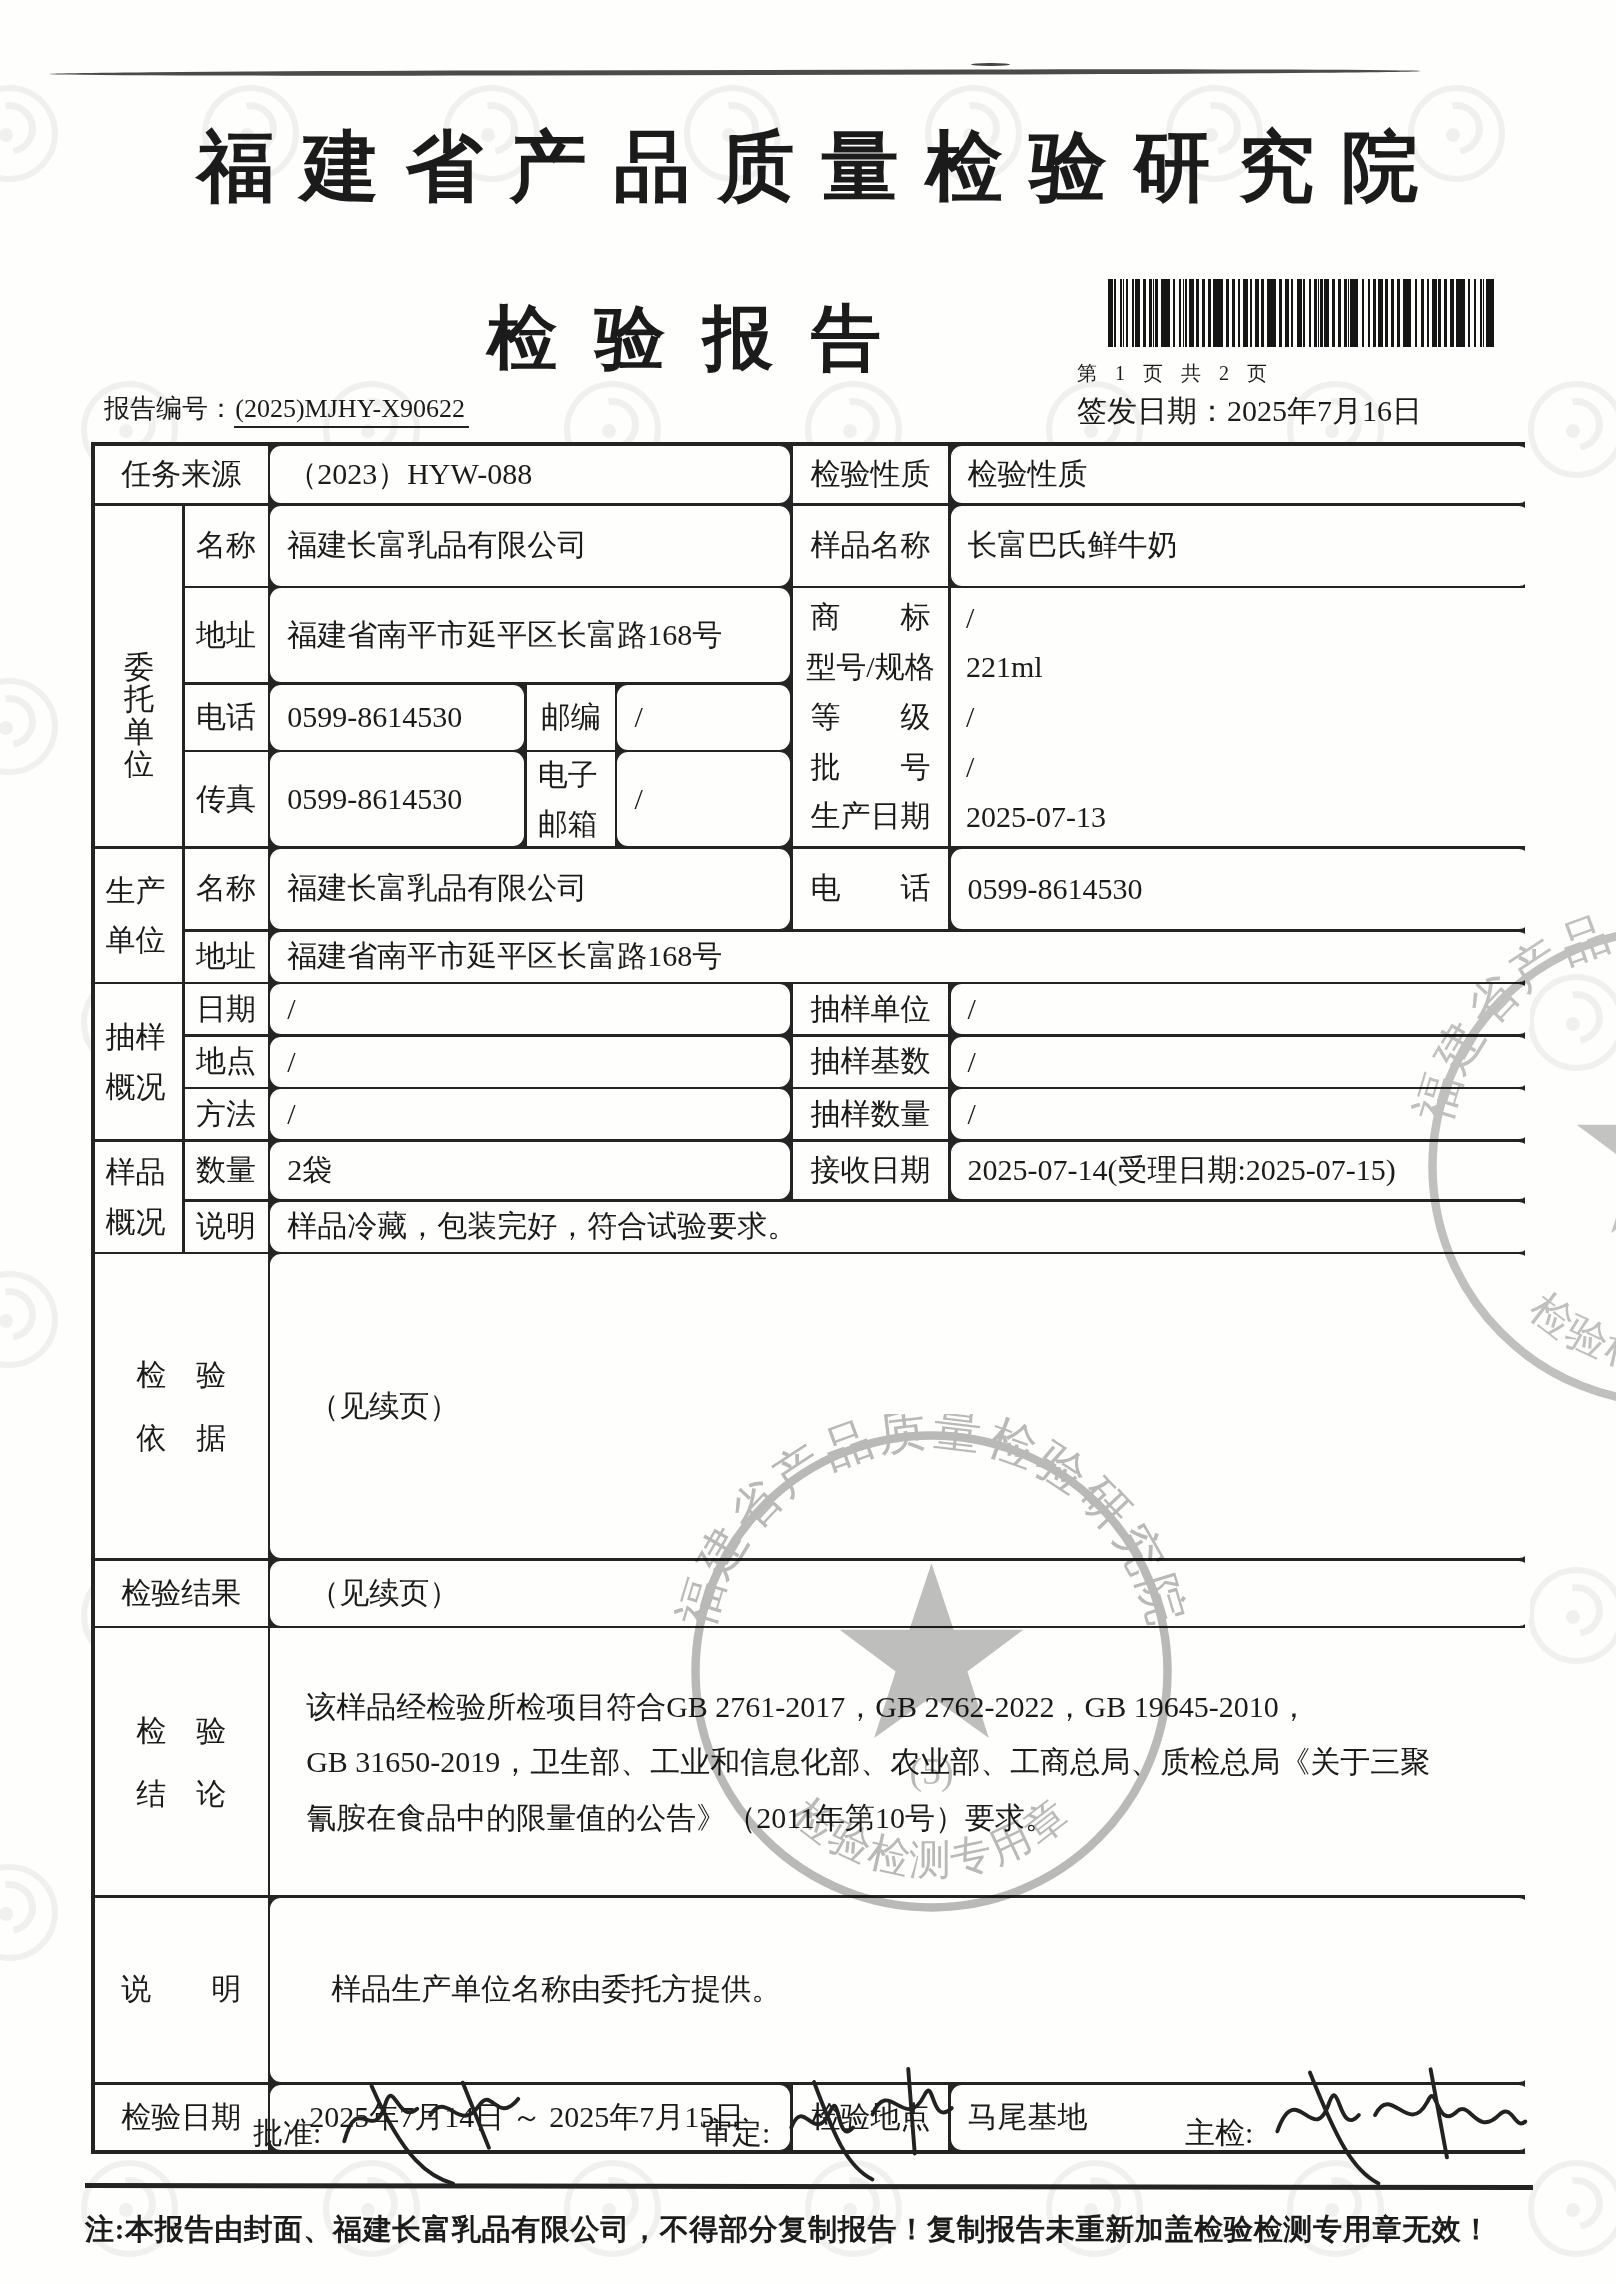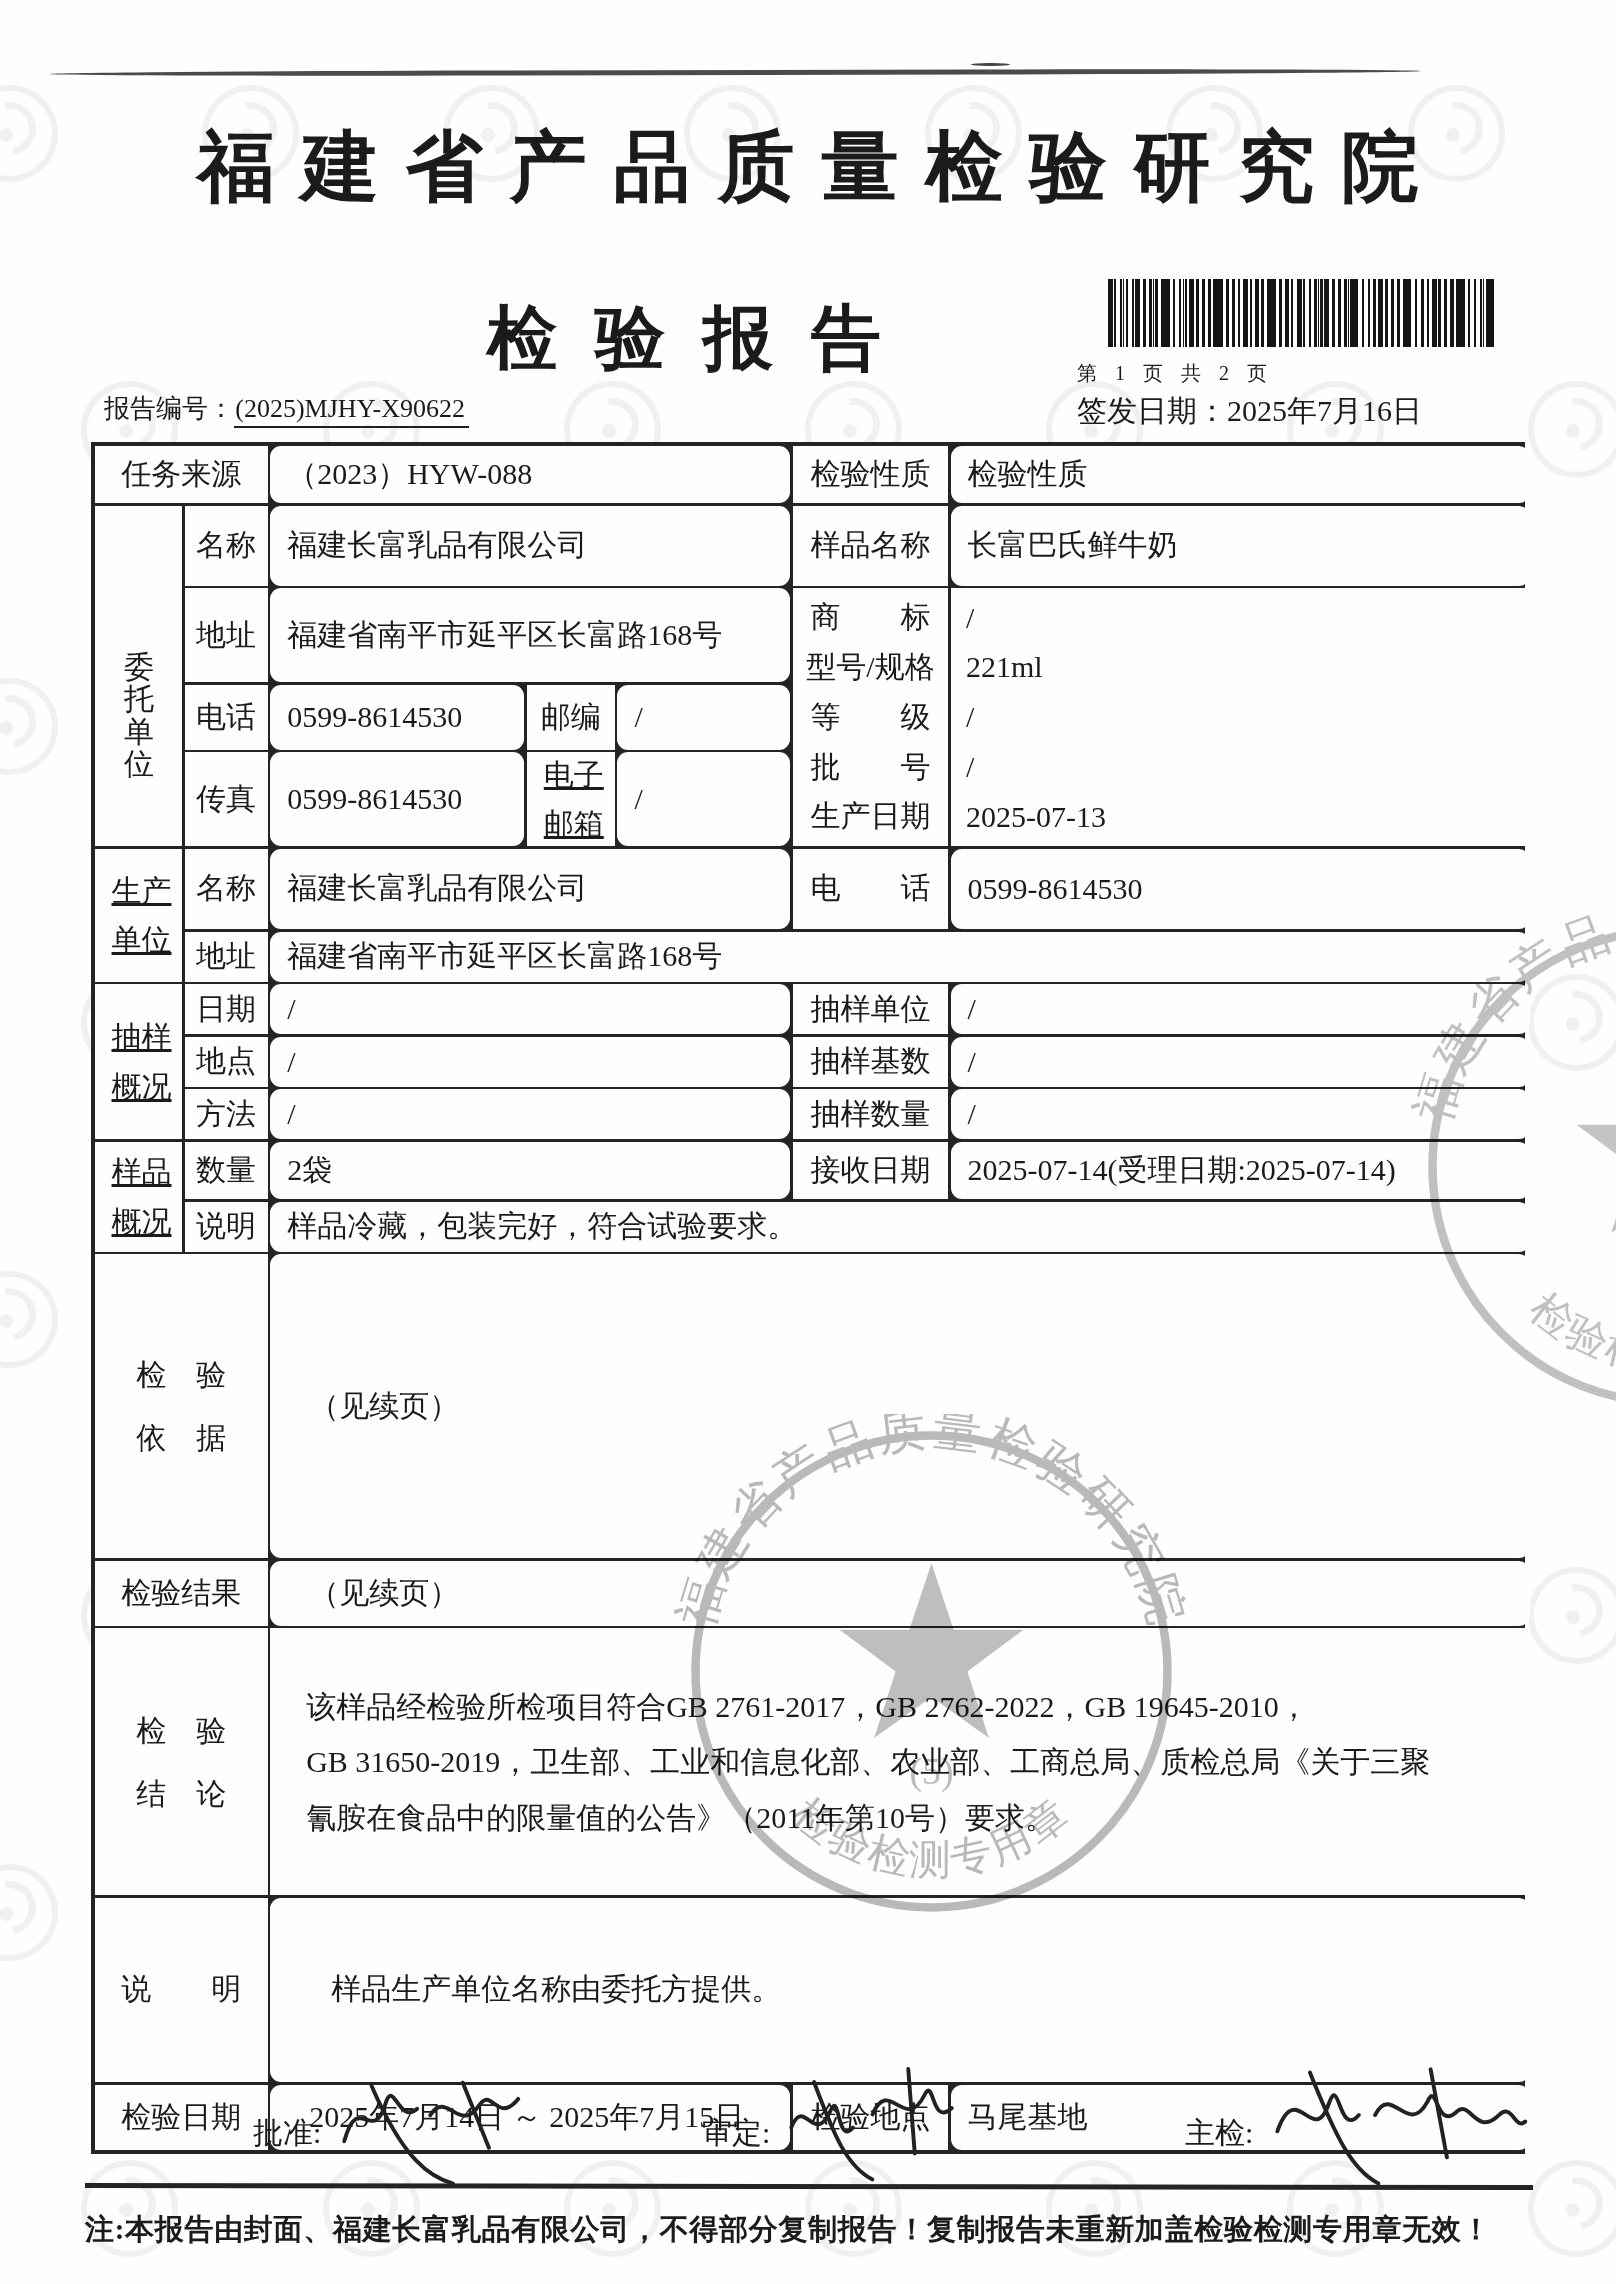--- a/index.html
+++ b/index.html
@@ -40,21 +40,21 @@
     display:grid;background:#242424;border:4.6px solid #242424;box-sizing:border-box;
     grid-template-columns:87px 83px 254px 88px 173px 155px 579px;
     grid-template-rows:57px 80px 94px 65px 94px 80px 50px 50px 50px 50px 57px 50px 304px 65px 267px 184px 65px;
     gap:2.6px;
   }
   .cell{background:#fefefd;display:flex;align-items:center;font-size:30px;box-sizing:border-box;}
   .lab{justify-content:center;text-align:center;}
   .val{justify-content:flex-start;padding-left:17px;white-space:nowrap;border-radius:11px;}
   .vlab{writing-mode:vertical-rl;text-orientation:upright;justify-content:center;letter-spacing:1.1em;
     display:flex;align-items:center;text-indent:1.1em;}
-  .wrap2{width:2.2em;line-height:1.65;white-space:normal;text-align:right;text-decoration:underline;}
+  .wrap2{width:2.2em;line-height:1.65;white-space:normal;text-align:left;}
   .two{line-height:2.1;text-align:center;}
   .para{white-space:normal;line-height:1.85;padding:19.5px 26px 19.5px 36px;align-items:center;}
   .para .pline{white-space:nowrap;}
   .tall{position:relative;flex-direction:column;align-items:stretch;justify-content:space-evenly;padding:0;}
   .tall .tdiv{position:absolute;left:155px;top:0;width:2.6px;height:100%;background:#242424;}
   .tline{display:flex;align-items:center;}
   .tline .tl{width:155px;text-align:center;flex:0 0 155px;}
   .tline .tv{padding-left:18px;}
   
   .stamp{position:absolute;mix-blend-mode:multiply;opacity:.62;}
@@ -445,21 +445,21 @@
     <div class="cell val" style="grid-area:10/3/11/6">/</div>
     <div class="cell lab" style="grid-area:10/6/11/7">抽样数量</div>
     <div class="cell val" style="grid-area:10/7/11/8">/</div>
 
     <div class="cell lab" style="grid-area:11/1/13/2">
       <span class="wrap2">样品概况</span>
     </div>
     <div class="cell lab" style="grid-area:11/2/12/3">数量</div>
     <div class="cell val" style="grid-area:11/3/12/6">2袋</div>
     <div class="cell lab" style="grid-area:11/6/12/7">接收日期</div>
-    <div class="cell val" style="grid-area:11/7/12/8">2025-07-14(受理日期:2025-07-14)</div>
+    <div class="cell val" style="grid-area:11/7/12/8">2025-07-14(受理日期:2025-07-15)</div>
     <div class="cell lab" style="grid-area:12/2/13/3">说明</div>
     <div class="cell val" style="grid-area:12/3/13/8">样品冷藏，包装完好，符合试验要求。</div>
 
     <div class="cell lab" style="grid-area:13/1/14/3">
       <span class="two">
         <span style="display:block">检　验</span>
         <span style="display:block">依　据</span>
       </span>
     </div>
     <div class="cell val" style="grid-area:13/3/14/8;padding-left:39px">（见续页）</div>

